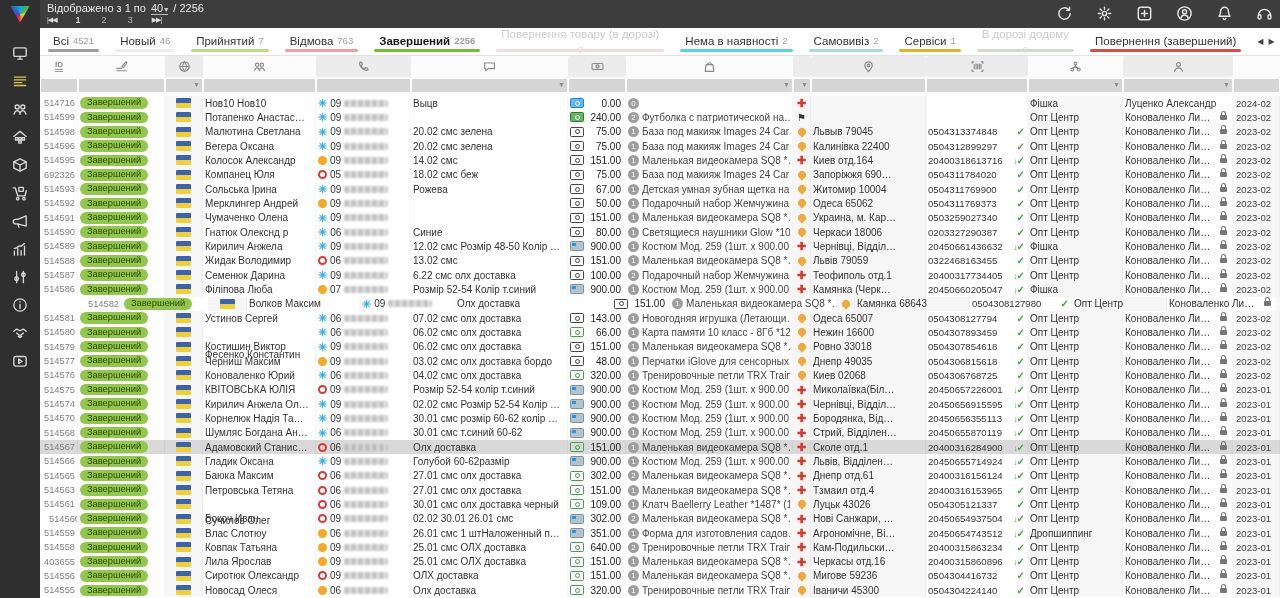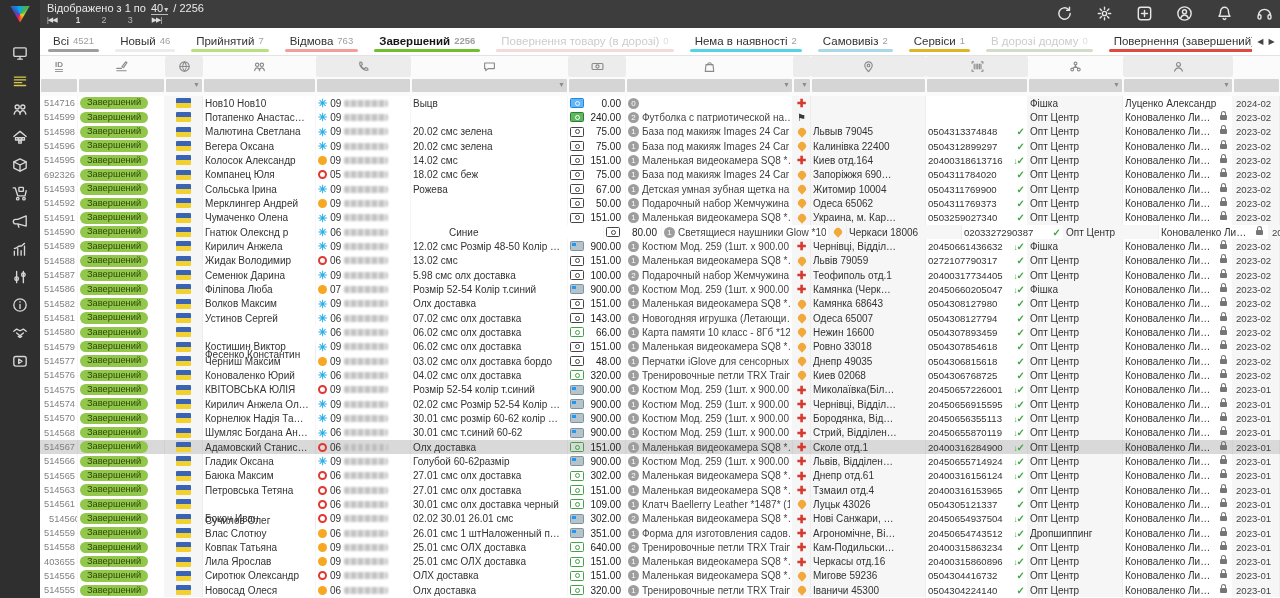--- a/index.html
+++ b/index.html
@@ -29,21 +29,21 @@
   .sb svg{width:18px;height:18px;}
   .sb.active{color:#d9c94f;}
   
   .tabs{position:absolute;left:40px;top:28px;right:0;height:28px;background:#fff;
         border-bottom:1px solid #e3e3e3;display:flex;overflow:hidden;box-sizing:border-box;padding-right:28px;}
   .tab{position:relative;display:flex;align-items:center;gap:4px;padding:0 13px 2px 13px;
        font-size:11.5px;color:#333;white-space:nowrap;cursor:pointer;}
   .tab .cnt{font-size:9.5px;color:#9e9e9e;}
   .tab .ul{position:absolute;left:8px;right:8px;bottom:3px;height:3px;border-radius:2px;}
   .tab.active{font-weight:bold;color:#161616;}
-  .tab.muted{color:#ccc;}
+  .tab.muted{color:#ccc;flex-direction:column;}
   .tab.muted .cnt{color:#ddd;}
   .tabnav{position:absolute;right:0;top:28px;width:28px;height:27px;background:#fff;z-index:4;
           display:flex;align-items:center;justify-content:center;gap:5px;font-size:8px;color:#444;}
   .tabnav span{cursor:pointer;}
   
   .thead{position:absolute;left:40px;top:56px;right:0;height:40px;background:#fbfbfb;z-index:3;}
   .hrow,.frow{display:flex;}
   .hcell{height:21px;display:flex;align-items:center;justify-content:center;box-sizing:border-box;
          color:#8a8a8a;cursor:pointer;border-radius:2px;}
   .hcell.hsh{background:#ececec;}
@@ -741,21 +741,21 @@
       </div>
       <div class="cell bsh c-country" style="width: 38px; flex: 0 0 auto;">
         <span class="flag"></span>
       </div>
       <div class="cell c-name" style="width: 113px; flex: 0 0 auto;">Гнатюк Олекснд р</div>
       <div class="cell c-phone" style="width: 95px; flex: 0 0 auto;">
         <span class="ks opgap">✳</span>
         <span>06</span>
         <span class="smudge"></span>
       </div>
-      <div class="cell c-comment" style="width: 157px; flex: 0 0 auto; margin-left: 36px;">Синие</div>
+      <div class="cell c-comment" style="width: 157px; flex: 0 0 auto;">Синие</div>
       <div class="cell c-pay" style="width: 58px; flex: 0 0 auto;">
         <span class="note cod"></span>
         <span class="amt">80.00</span>
       </div>
       <div class="cell c-product" style="width: 167px; flex: 0 0 auto;">
         <span class="qty">1</span>
         <span class="ptxt">Светящиеся наушники Glow *10…</span>
       </div>
       <div class="cell bsh c-dicon" style="width: 18px; flex: 0 0 auto;">
         <span class="pin"></span>
@@ -831,21 +831,21 @@
       </div>
       <div class="cell c-product" style="width: 167px; flex: 0 0 auto;">
         <span class="qty">1</span>
         <span class="ptxt">Маленькая видеокамера SQ8 *…</span>
       </div>
       <div class="cell bsh c-dicon" style="width: 18px; flex: 0 0 auto;">
         <span class="pin"></span>
       </div>
       <div class="cell bsh c-city" style="width: 115px; flex: 0 0 auto;">Львів 79059</div>
       <div class="cell c-ttn" style="width: 102px; flex: 0 0 auto;">
-        <span class="ttn-num">0272107790317</span>
+        <span class="ttn-num">0322468163455</span>
         <span class="ck">✓</span>
       </div>
       <div class="cell bsh c-source" style="width: 95px; flex: 0 0 auto;">Опт Центр</div>
       <div class="cell c-manager" style="width: 110px; flex: 0 0 auto;">
         <span class="mgr">Коноваленко Ли…</span>
         <span class="lock"></span>
       </div>
       <div class="cell bsh c-date" style="width: 47px; flex: 0 0 auto;">2023-02</div>
     </div>
     <div class="row">
@@ -855,21 +855,21 @@
       </div>
       <div class="cell bsh c-country" style="width: 38px; flex: 0 0 auto;">
         <span class="flag"></span>
       </div>
       <div class="cell c-name" style="width: 113px; flex: 0 0 auto;">Семенюк Дарина</div>
       <div class="cell c-phone" style="width: 95px; flex: 0 0 auto;">
         <span class="ks opgap">✳</span>
         <span>09</span>
         <span class="smudge"></span>
       </div>
-      <div class="cell c-comment" style="width: 157px; flex: 0 0 auto;">5.98 смс олх доставка</div>
+      <div class="cell c-comment" style="width: 157px; flex: 0 0 auto;">6.22 смс олх доставка</div>
       <div class="cell c-pay" style="width: 58px; flex: 0 0 auto;">
         <span class="note cod"></span>
         <span class="amt">100.00</span>
       </div>
       <div class="cell c-product" style="width: 167px; flex: 0 0 auto;">
         <span class="qty">2</span>
         <span class="ptxt">Подарочный набор Жемчужина…</span>
       </div>
       <div class="cell bsh c-dicon" style="width: 18px; flex: 0 0 auto;">
         <span class="np">✚</span>
@@ -918,21 +918,21 @@
         <span class="ck recv">✓</span>
       </div>
       <div class="cell bsh c-source" style="width: 95px; flex: 0 0 auto;">Фішка</div>
       <div class="cell c-manager" style="width: 110px; flex: 0 0 auto;">
         <span class="mgr">Коноваленко Ли…</span>
         <span class="lock"></span>
       </div>
       <div class="cell bsh c-date" style="width: 47px; flex: 0 0 auto;">2023-02</div>
     </div>
     <div class="row">
-      <div class="cell c-id" style="width: 38px; flex: 0 0 auto;">514582</div>
+      <div class="cell c-id" style="width: 38px; flex: 0 0 auto; margin-left: 44px;">514582</div>
       <div class="cell c-status" style="width: 87px; flex: 0 0 auto;">
         <span class="badge">Завершений</span>
       </div>
       <div class="cell bsh c-country" style="width: 38px; flex: 0 0 auto;">
         <span class="flag"></span>
       </div>
       <div class="cell c-name" style="width: 113px; flex: 0 0 auto;">Волков Максим</div>
       <div class="cell c-phone" style="width: 95px; flex: 0 0 auto;">
         <span class="ks opgap">✳</span>
         <span>09</span>

